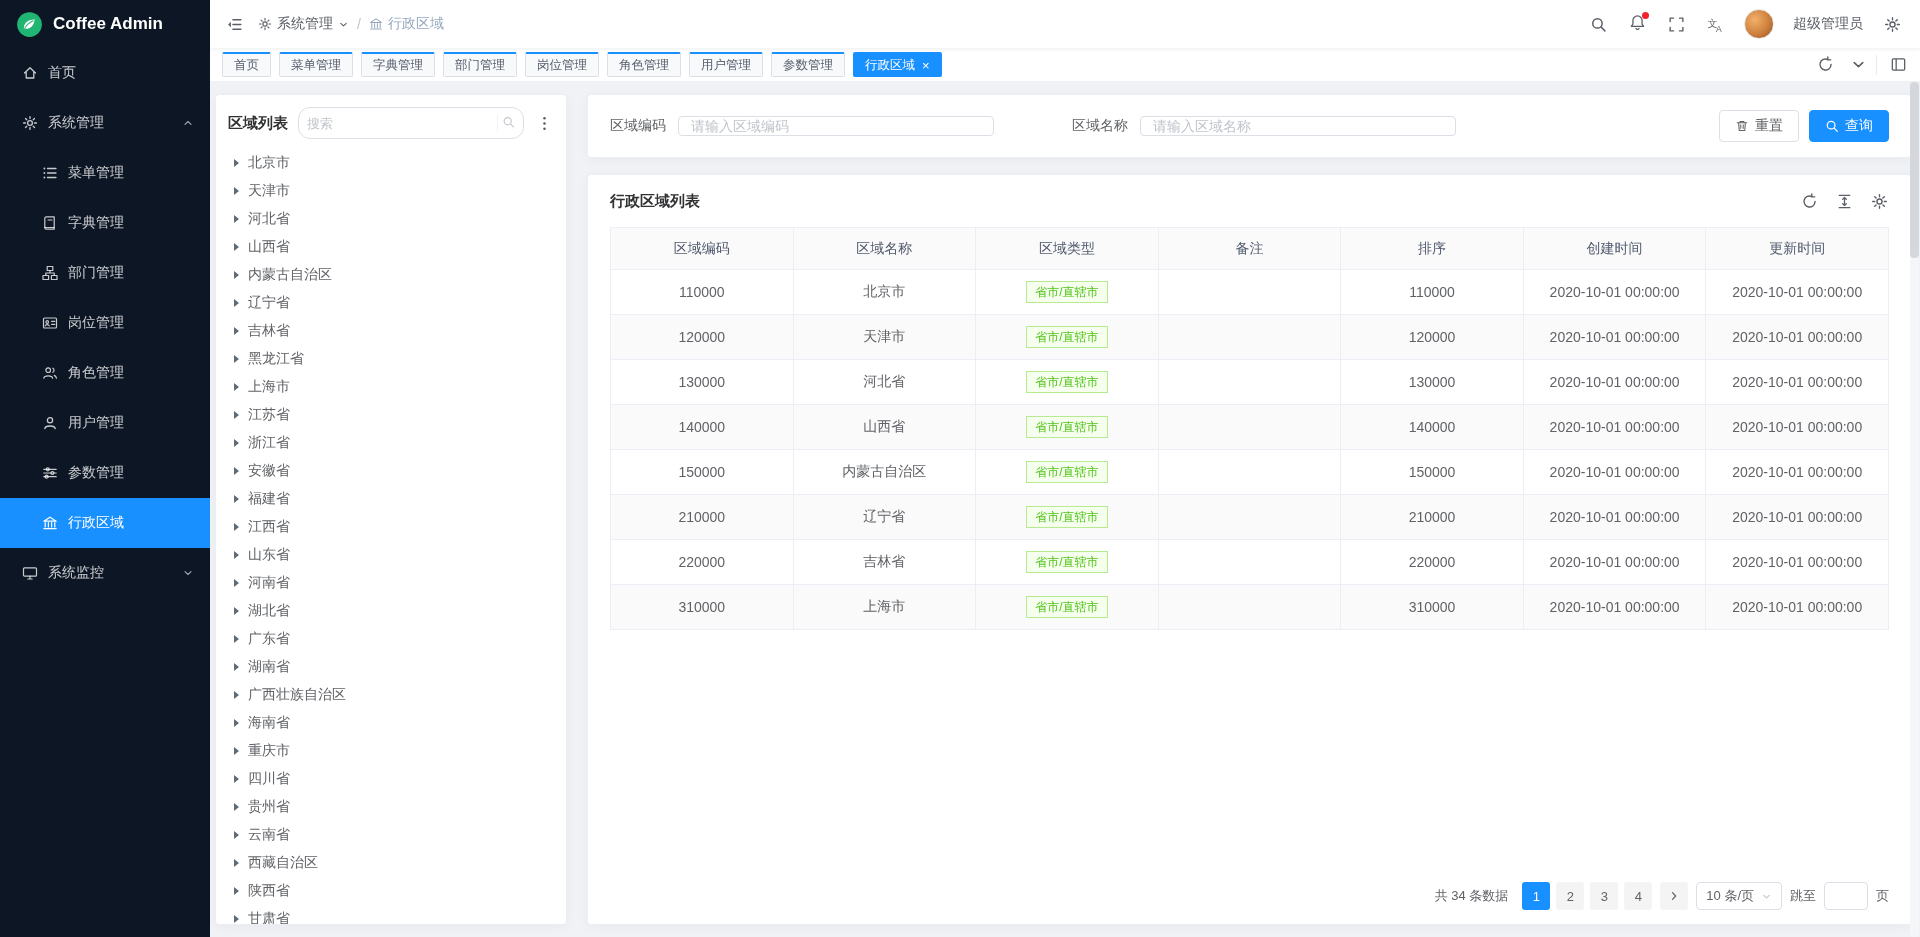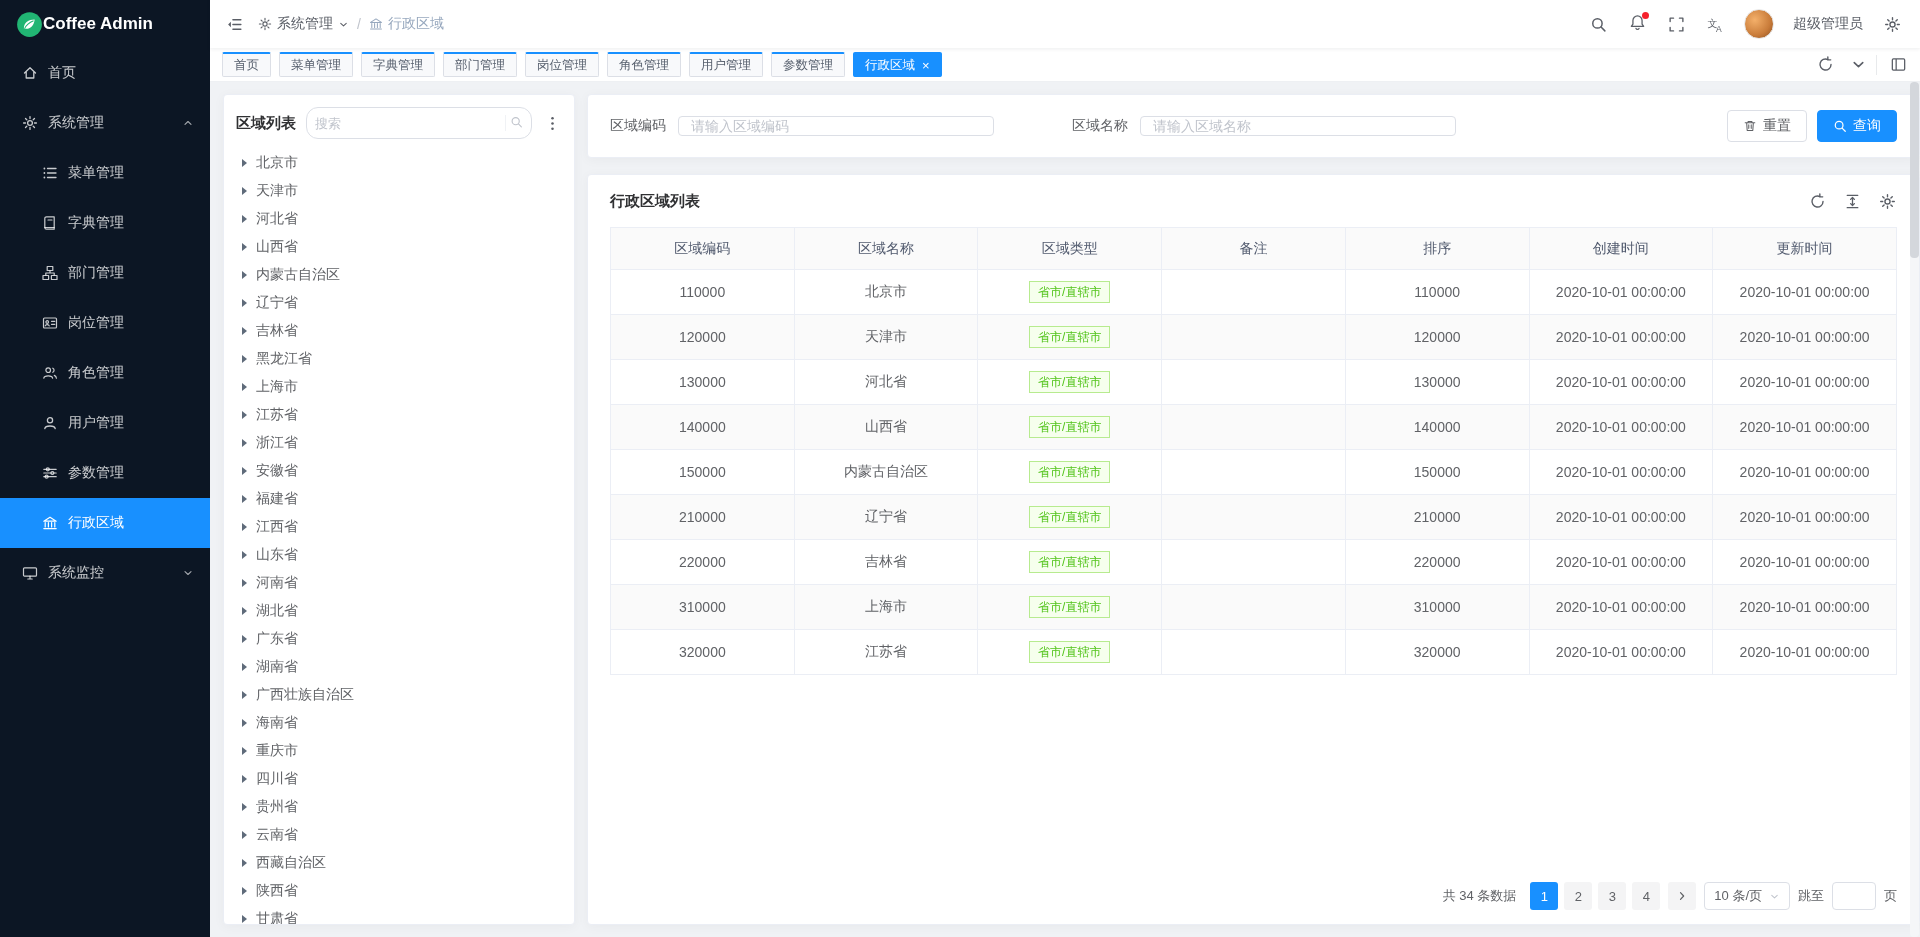--- a/index.html
+++ b/index.html
@@ -4,21 +4,21 @@
 <style>
   * { margin:0; padding:0; box-sizing:border-box; }
   html,body { width:1920px; height:937px; overflow:hidden;
     font-family:"Liberation Sans","DejaVu Sans",sans-serif;
     font-size:14px; color:#303133; background:#f0f2f5; }
   .app { display:flex; width:100%; height:100%; }
 
   
   .sidebar { width:210px; flex-shrink:0; background:var(--sidebar-bg,#0c1624); color:rgba(255,255,255,.75);
     display:flex; flex-direction:column; overflow:hidden; }
-  .logo { height:48px; display:flex; align-items:center; padding:0 16px; }
+  .logo { height:48px; display:flex; align-items:center; gap:10px; padding:0 16px; }
   .logo-ic svg { width:27px; height:27px; display:block; }
   .logo-text { color:#fff; font-weight:bold; font-size:17px; white-space:nowrap; }
   .menu { flex:1; overflow:hidden; }
   .menu-item { height:50px; display:flex; align-items:center; gap:10px; padding:0 16px 0 22px;
     cursor:pointer; font-size:14px; color:rgba(255,255,255,.78); white-space:nowrap; }
   .menu-item .mi { width:16px; height:16px; display:inline-flex; flex-shrink:0; }
   .mi svg { width:16px; height:16px; }
   .ml.grow { flex:1; }
   .mcaret { width:12px; height:12px; display:inline-flex; opacity:.8; }
   .mcaret svg { width:12px; height:12px; }
@@ -52,21 +52,21 @@
   .tabs { display:flex; align-items:center; gap:8px; overflow:hidden; }
   .tab { height:25px; display:inline-flex; align-items:center; padding:0 11px; background:#f8f9fb;
     border:1px solid #dcdfe6; border-top:2px solid var(--primary,#1890ff); border-radius:2px;
     font-size:12.5px; color:#57606e; cursor:pointer; white-space:nowrap; }
   .tab.active { background:var(--primary,#1890ff); border-color:var(--primary,#1890ff); color:#fff; }
   .tab-close { margin-left:7px; font-size:13px; line-height:1; }
   .tab-tools { margin-left:auto; display:flex; align-items:center; gap:13px; }
   .tab-expand { border-left:1px solid #e8eaec; padding-left:11px; display:flex; align-items:center; }
 
   
-  .content { flex:1; display:flex; gap:12px; padding:12px 0 12px 5px; min-height:0;margin-left:8px; }
+  .content { flex:1; display:flex; gap:20px; padding:12px 8px 12px 5px; min-height:0; }
   .card { background:#fff; border-radius:4px; border:1px solid #ebeef5; box-shadow:0 2px 12px rgba(0,0,0,.04); }
 
   
   .tree-card { width:352px; flex-shrink:0; display:flex; flex-direction:column; padding:12px 12px 0; overflow:hidden; }
   .tree-head { display:flex; align-items:center; gap:10px; margin-bottom:10px; }
   .tree-title { font-size:15px; font-weight:bold; color:#303133; white-space:nowrap; }
   .tree-search { flex:1; display:flex; align-items:center; border:1px solid #dcdfe6; border-radius:12px;
     height:32px; padding:0 8px; background:#fff; }
   .tree-search input { border:none; outline:none; flex:1; min-width:0; font-size:13px; color:#606266; }
   .tree-search input::placeholder { color:#c0c4cc; }
@@ -670,29 +670,20 @@
               </tr>
                 <tr>
                 <td>310000</td>
                 <td>上海市</td>
                 <td><span class="badge">省市/直辖市</span></td>
                 <td></td>
                 <td>310000</td>
                 <td>2020-10-01 00:00:00</td>
                 <td>2020-10-01 00:00:00</td>
               </tr>
-                <tr>
-                <td>320000</td>
-                <td>江苏省</td>
-                <td><span class="badge">省市/直辖市</span></td>
-                <td></td>
-                <td>320000</td>
-                <td>2020-10-01 00:00:00</td>
-                <td>2020-10-01 00:00:00</td>
-              </tr>
               </tbody>
           </table>
 
           <div class="pagination">
             <span class="page-total">共 34 条数据</span>
             <div class="pages">
 
             <span class="page-btn active">1</span>
                 <span class="page-btn">2</span>
                 <span class="page-btn">3</span>

